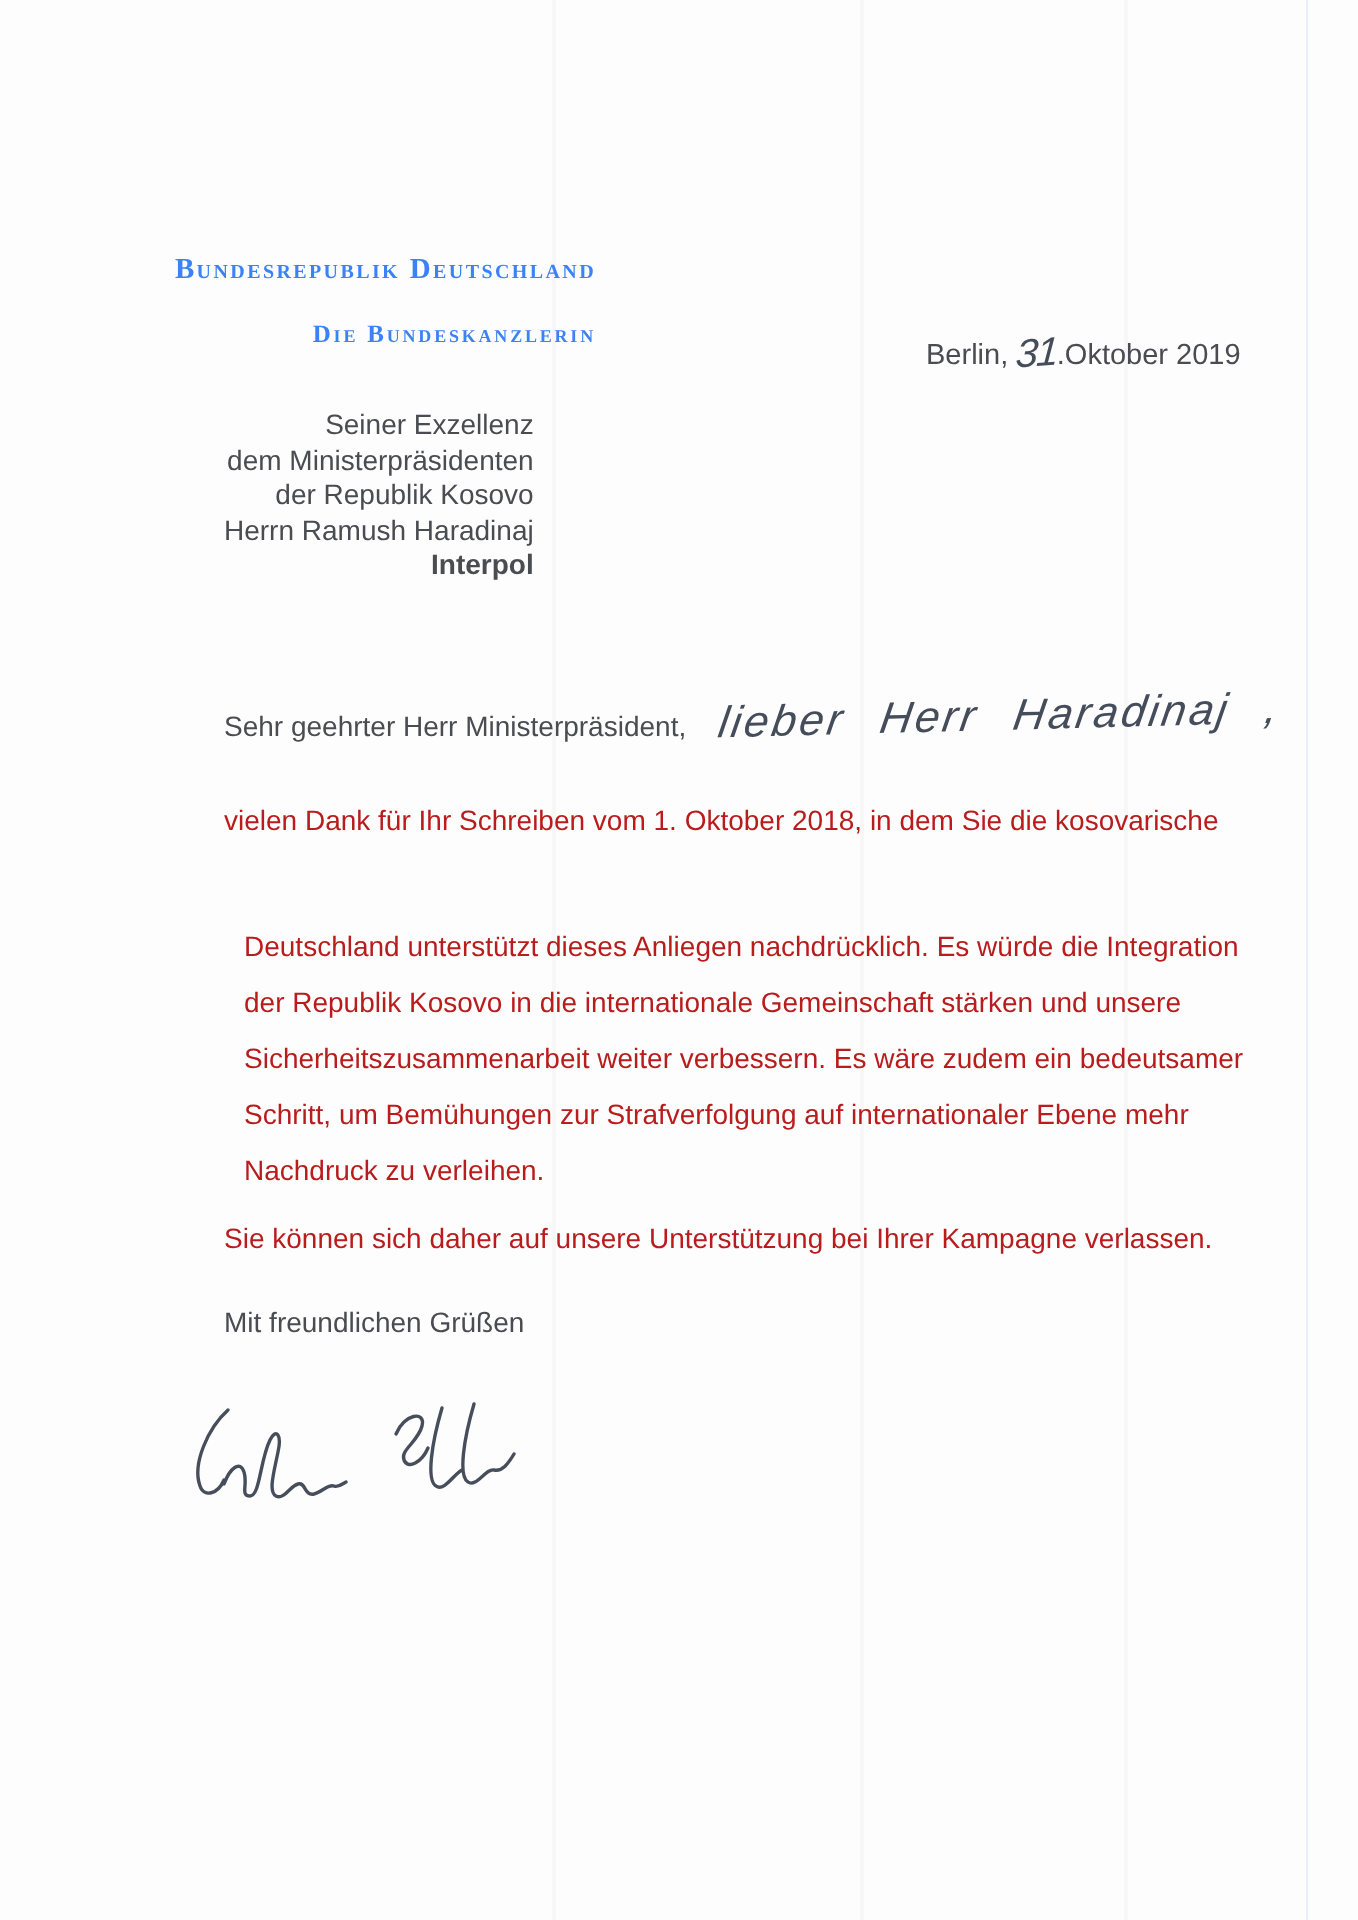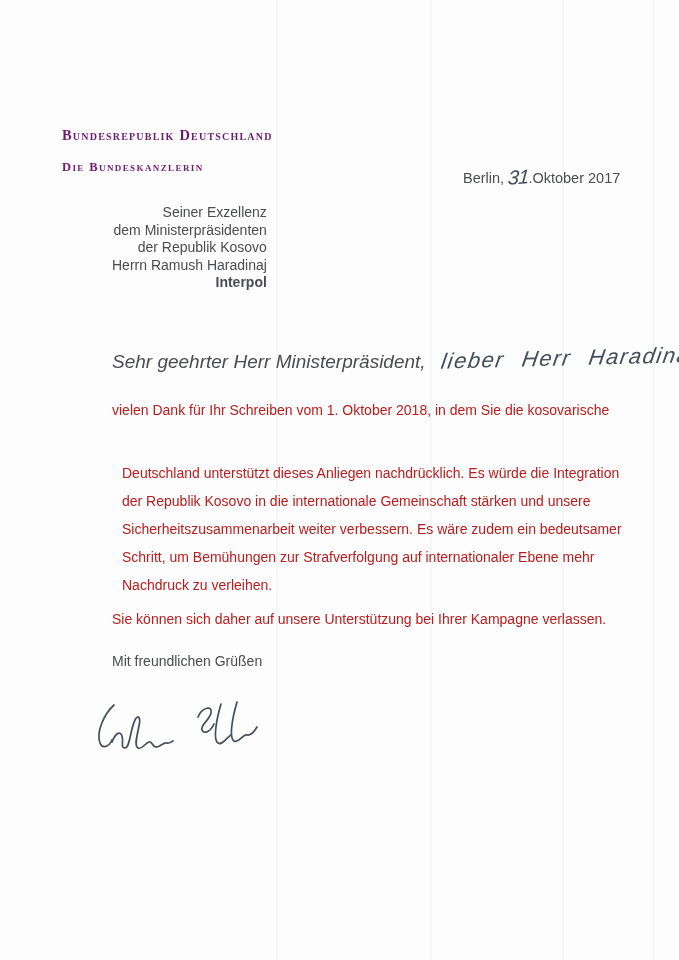--- a/index.html
+++ b/index.html
@@ -25,24 +25,24 @@
     background: rgba(60,70,90,0.03);
     pointer-events: none;
   }
   .streak.blue { background: rgba(90,120,180,0.10); width: 1px; }
 
   .letterhead {
     position: absolute;
     left: 62px;
     top: 128px;
     width: 236px;
-    text-align: left;
+    text-align: right;
     font-family: "Liberation Serif", "DejaVu Serif", serif;
     font-variant: small-caps;
-    color: #701a75;
+    color: #3b82f6;
     font-weight: 600;
   }
   .letterhead .lh1 {
     font-size: 14.5px;
     letter-spacing: 1.2px;
     line-height: 15px;
   }
   .letterhead .lh2 {
     font-size: 12.5px;
     letter-spacing: 1.4px;
@@ -83,23 +83,22 @@
   }
   .recipient .city { font-weight: bold; }
 
   .salutation-row {
     position: absolute;
     left: 112px;
     top: 348px;
     white-space: nowrap;
   }
   .salutation-typed {
-    font-size: 19px;
+    font-size: 14px;
     vertical-align: baseline;
-    font-style: italic;
   }
   .hand-salutation {
     font-size: 22px;
     margin-left: 12px;
     transform: skewX(-10deg) rotate(-1.5deg);
     letter-spacing: 1.5px;
     word-spacing: 10px;
     position: relative;
     top: -3px;
   }
@@ -139,21 +138,21 @@
   <div class="streak" style="left:276px"></div>
   <div class="streak" style="left:430px"></div>
   <div class="streak" style="left:562px"></div>
   <div class="streak blue" style="left:653px"></div>
 
   <div class="letterhead">
     <div class="lh1">Bundesrepublik Deutschland</div>
     <div class="lh2">Die Bundeskanzlerin</div>
   </div>
 
-  <div class="dateline"><span>Berlin, </span><span class="handwriting hand-day">31</span><span>.Oktober 2017</span></div>
+  <div class="dateline"><span>Berlin, </span><span class="handwriting hand-day">31</span><span>.Oktober 2019</span></div>
 
   <div class="recipient">
     <div>Seiner Exzellenz</div>
     <div>dem Ministerpräsidenten</div>
     <div>der Republik Kosovo</div>
     <div>Herrn Ramush Haradinaj</div>
     <div class="city">Interpol</div>
   </div>
 
   <div class="salutation-row">

